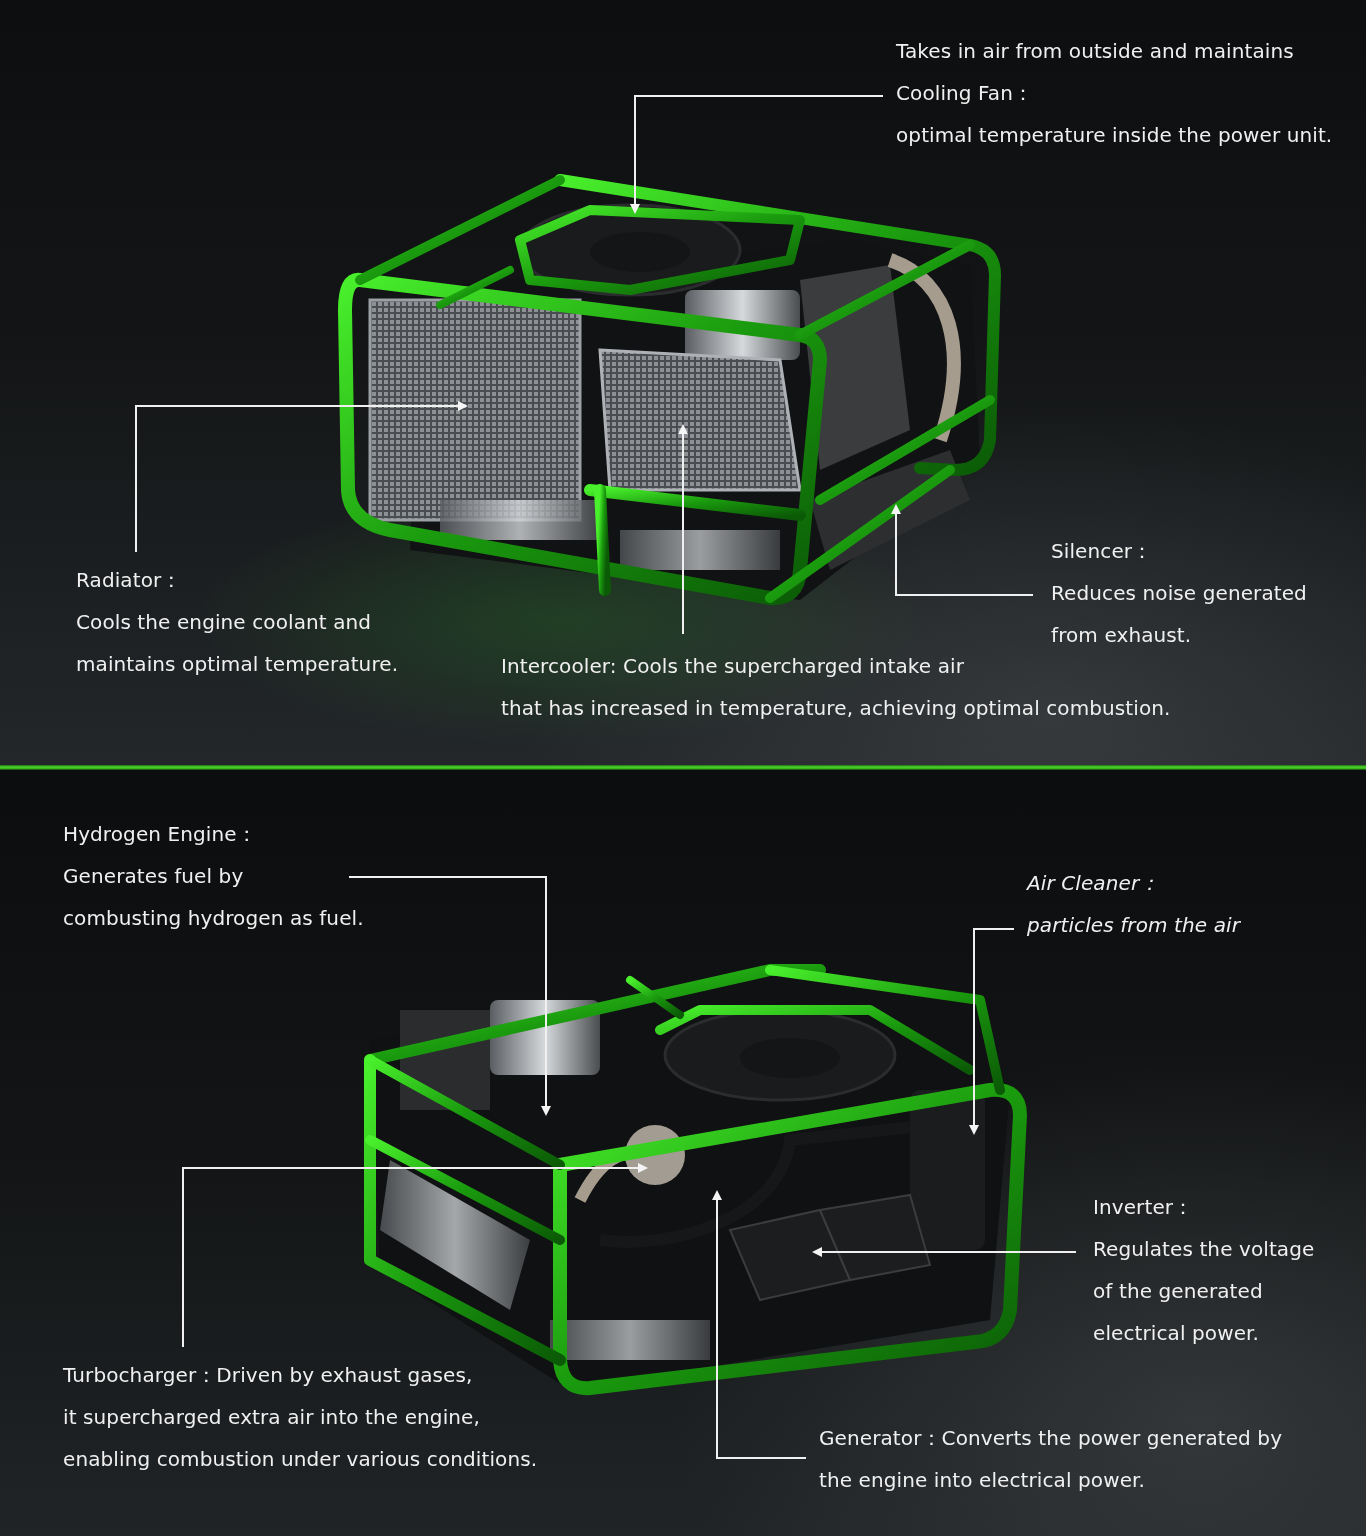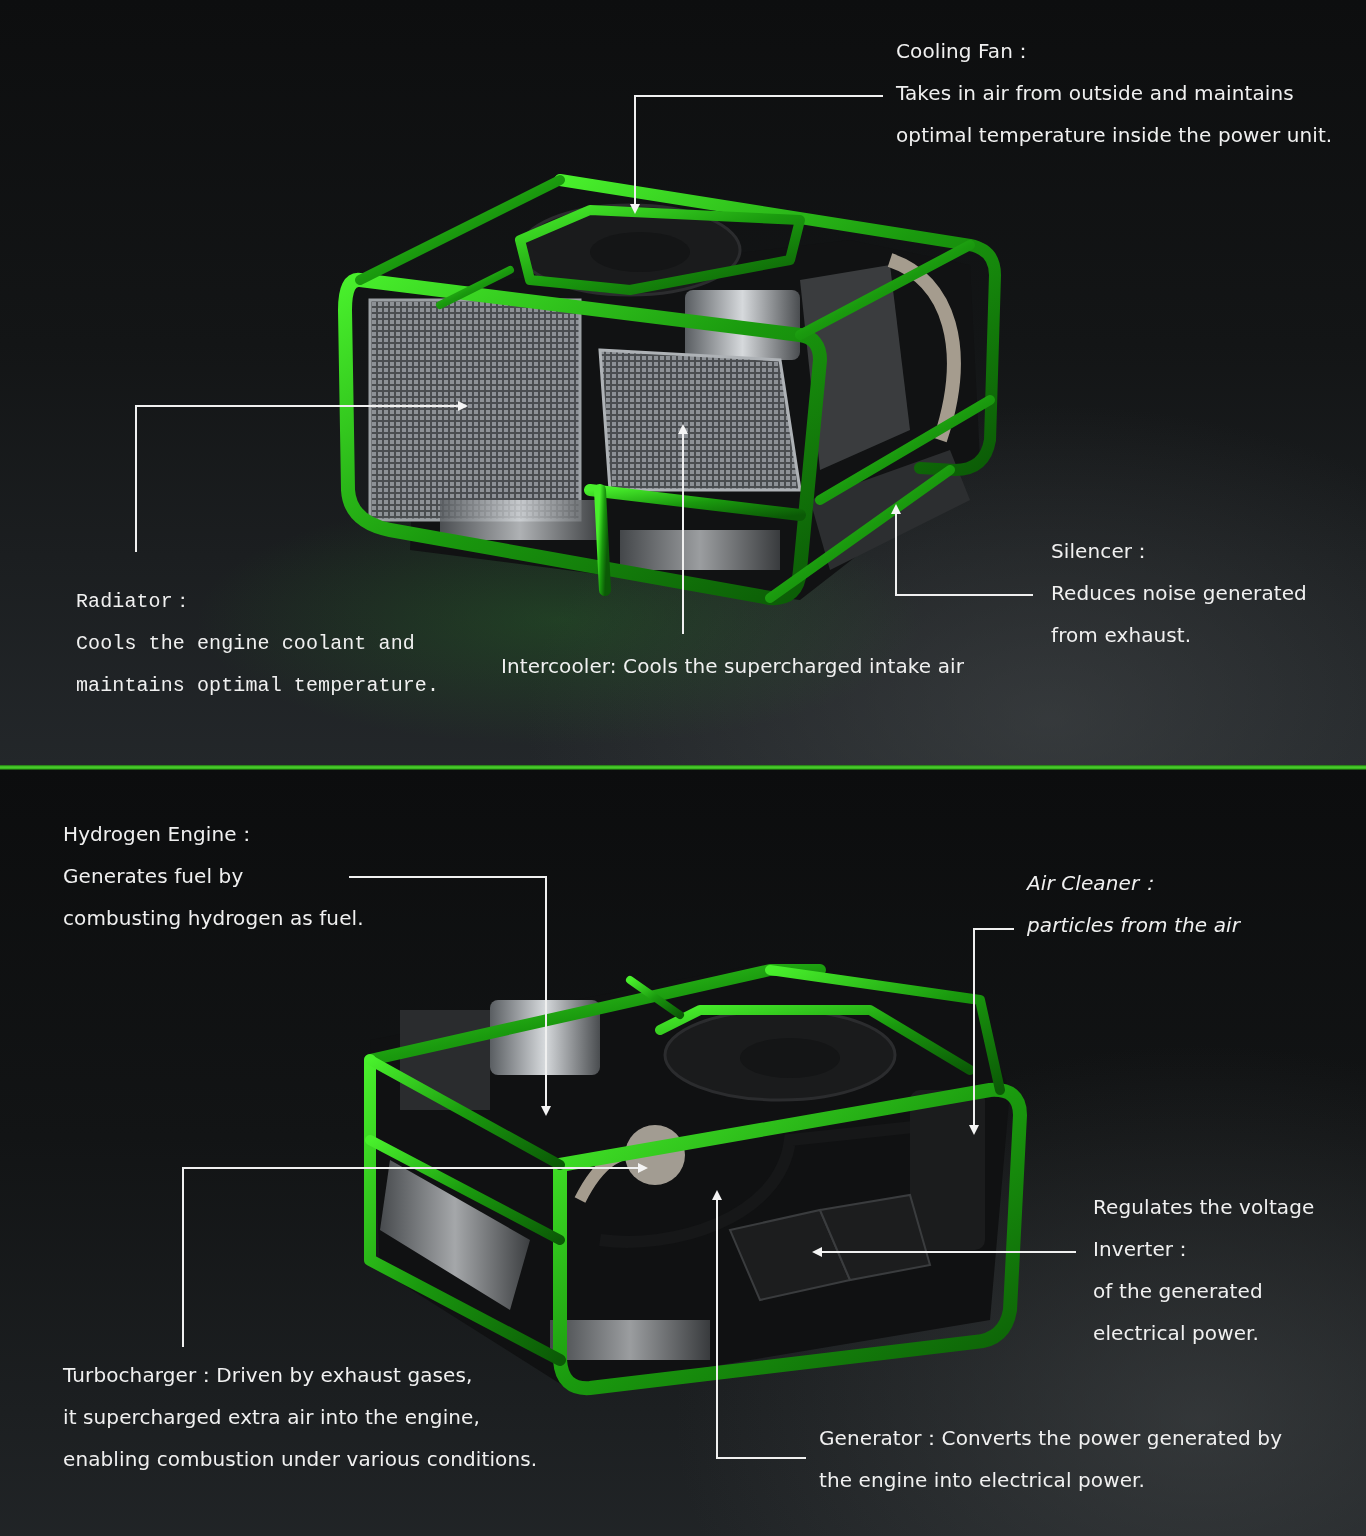--- a/index.html
+++ b/index.html
@@ -90,39 +90,40 @@
       <path d="M30 110 L230 10" stroke-width="10"></path>
       <path d="M470 165 L640 75" stroke-width="10"></path>
       <path d="M490 330 L660 230" stroke-width="10"></path>
       <path d="M440 428 L620 300" stroke-width="10"></path>
       <path d="M190 70 L260 40 L470 50 L460 90 L300 120 L200 110 Z" stroke-width="10"></path>
       <path d="M180 100 L110 135" stroke-width="8"></path>
     </g>
   </svg>
 
   <div class="label" style="left:896px;top:30px;">
+    <span class="line">Takes in air from outside and maintains</span>
     <span class="line">Cooling Fan：</span>
-    <span class="line">Takes in air from outside and maintains</span>
     <span class="line">optimal temperature inside the power unit.</span>
   </div>
 
-  <div class="label" style="left:76px;top:581px;font-family:Liberation Mono, monospace;">
+  <div class="label" style="left:76px;top:559px;">
     <span class="line">Radiator：</span>
     <span class="line">Cools the engine coolant and</span>
     <span class="line">maintains optimal temperature.</span>
   </div>
 
   <div class="label" style="left:1051px;top:530px;">
     <span class="line">Silencer：</span>
     <span class="line">Reduces noise generated</span>
     <span class="line">from exhaust.</span>
   </div>
 
   <div class="label" style="left:501px;top:645px;">
     <span class="line">Intercooler: Cools the supercharged intake air</span>
+    <span class="line">that has increased in temperature, achieving optimal combustion.</span>
   </div>
 </div>
 
 <div class="divider"></div>
 
 <div class="panel panel-bottom">
 
   <svg class="render" style="left:350px;top:170px" width="690" height="460" viewBox="0 0 690 460">
     <defs>
       <linearGradient id="gF2" x1="0" y1="0" x2="1" y2="1">
@@ -175,22 +176,22 @@
     <span class="line">Generates fuel by</span>
     <span class="line">combusting hydrogen as fuel.</span>
   </div>
 
   <div class="label" style="left:1027px;top:92px;font-style:italic;">
     <span class="line">Air Cleaner：</span>
     <span class="line">particles from the air</span>
   </div>
 
   <div class="label" style="left:1093px;top:416px;">
+    <span class="line">Inverter：</span>
     <span class="line">Regulates the voltage</span>
-    <span class="line">Inverter：</span>
     <span class="line">of the generated</span>
     <span class="line">electrical power.</span>
   </div>
 
   <div class="label" style="left:63px;top:584px;">
     <span class="line">Turbocharger：Driven by exhaust gases,</span>
     <span class="line">it supercharged extra air into the engine,</span>
     <span class="line">enabling combustion under various conditions.</span>
   </div>
 

